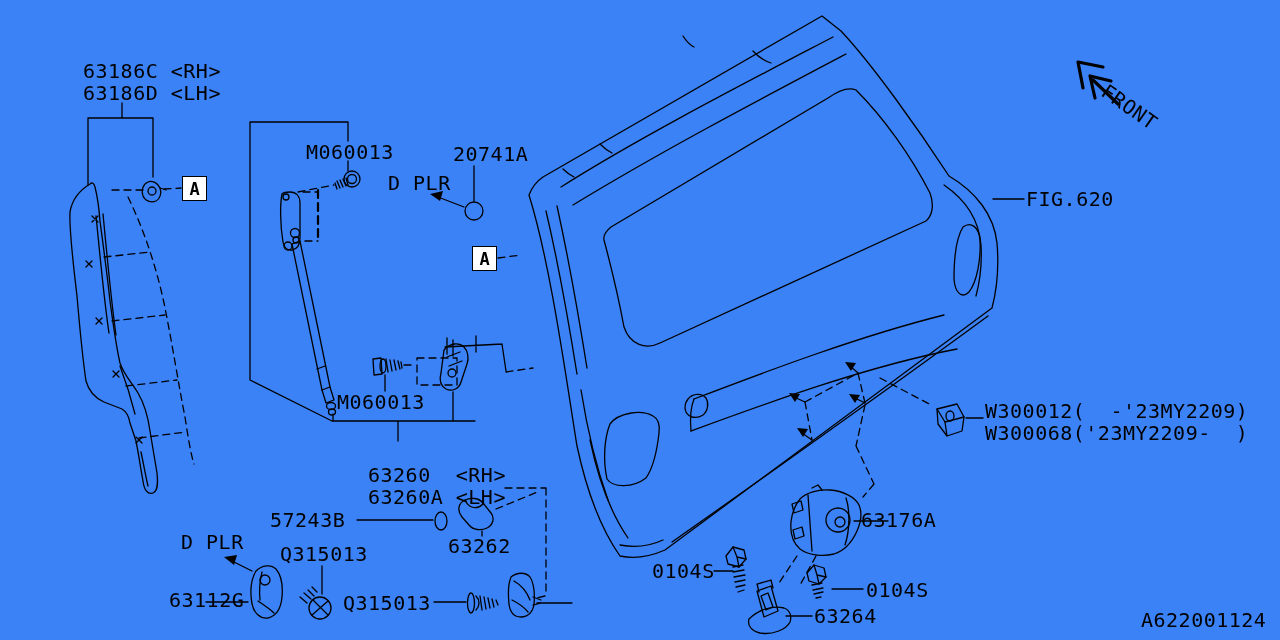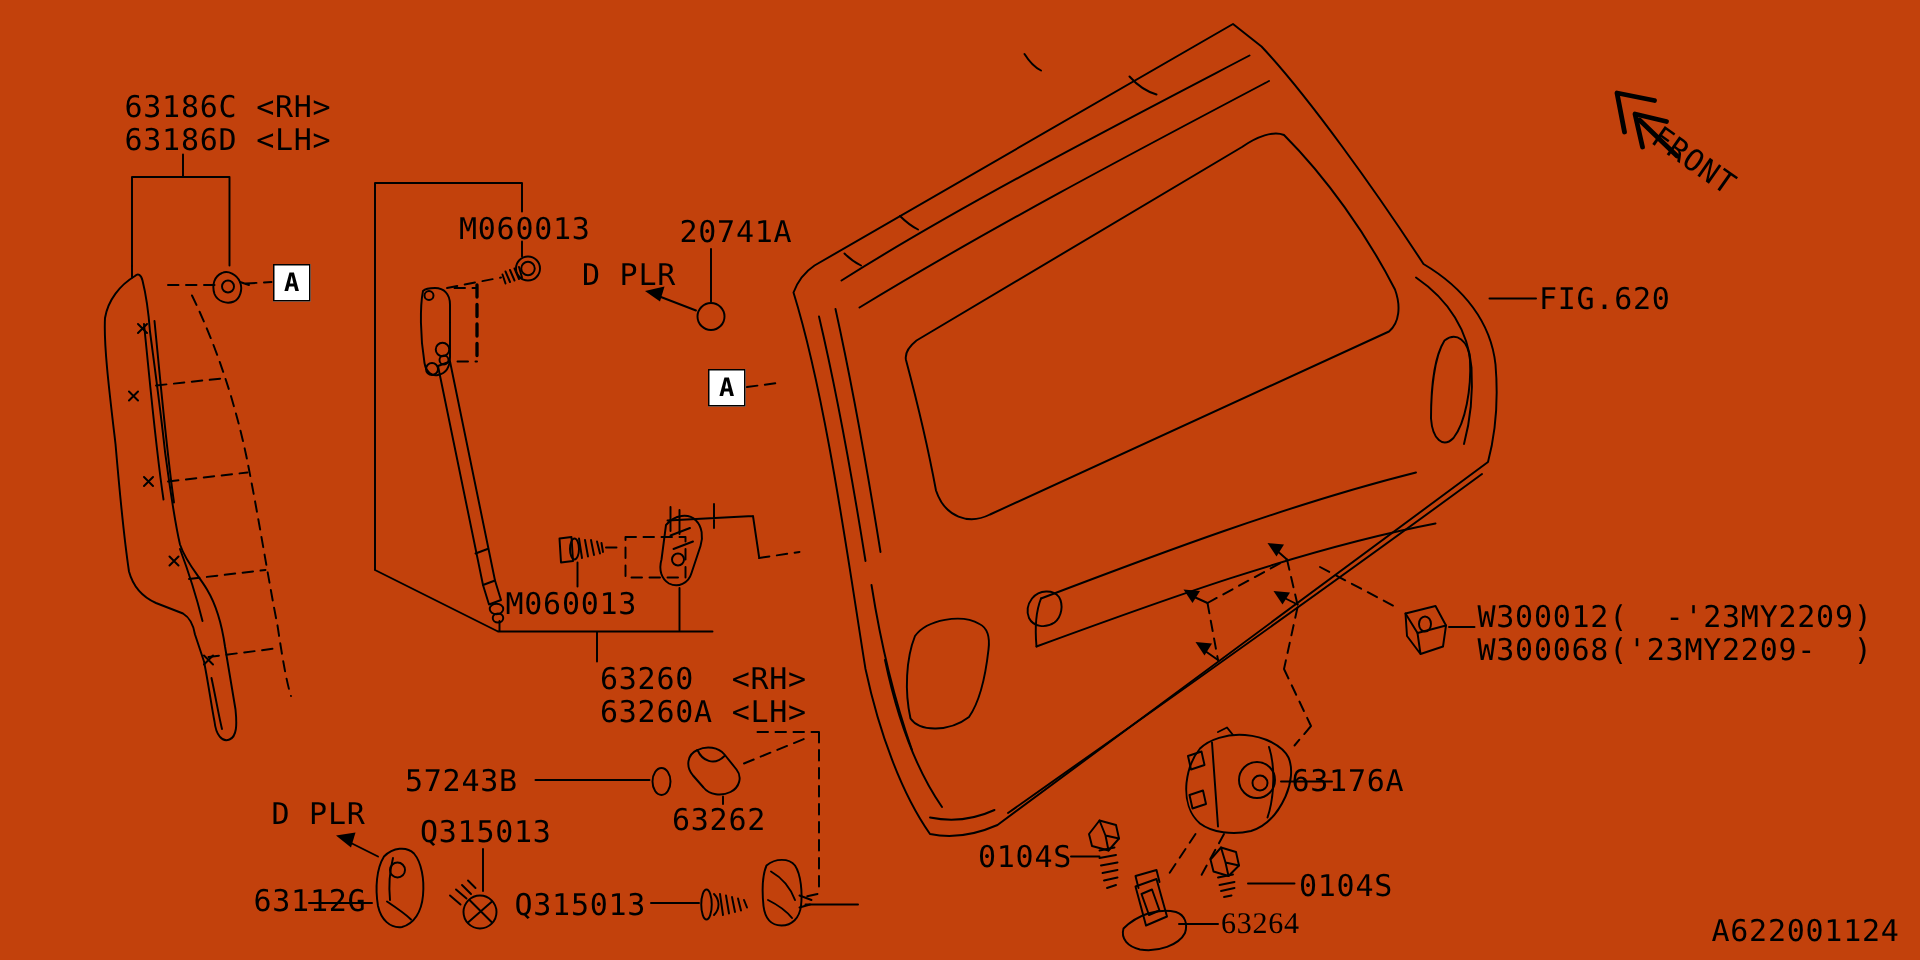--- a/index.html
+++ b/index.html
@@ -1,16 +1,16 @@
 <!DOCTYPE html>
 <html><head>
 <meta charset="utf-8">
 <style>
   html,body{margin:0;padding:0;background:#fff;}
-  .stage{position:relative;width:1280px;height:640px;background:#c2410c;overflow:hidden;
+  .stage{position:relative;width:1280px;height:640px;background:#3b82f6;overflow:hidden;
          font-family:"DejaVu Sans Mono",monospace;color:#000;}
   .stage svg{position:absolute;left:0;top:0;}
   #callout-layer,#marker-layer{position:absolute;left:0;top:0;width:100%;height:100%;pointer-events:none;}
   .callout{position:absolute;font-size:20px;line-height:22px;letter-spacing:.5px;white-space:pre;
            transform-origin:left top;color:#000;}
   .amarker{position:absolute;width:23px;height:23px;border:1.7px solid #000;background:#fff;
            display:flex;align-items:center;justify-content:center;font-size:17px;font-weight:bold;}
 </style>
 </head>
 <body>
@@ -221,30 +221,30 @@
 
   <div id="callout-layer">
       <div class="callout" style="left: 83px; top: 60px;"><div>63186C &lt;RH&gt;</div><div>63186D &lt;LH&gt;</div></div>
       <div class="callout" style="left: 306px; top: 141px;"><div>M060013</div></div>
       <div class="callout" style="left: 453px; top: 143px;"><div>20741A</div></div>
       <div class="callout" style="left: 388px; top: 172px;"><div>D PLR</div></div>
       <div class="callout" style="left: 1026px; top: 188px;"><div>FIG.620</div></div>
       <div class="callout" style="left: 1110px; top: 80px; transform: rotate(35deg);"><div>FRONT</div></div>
       <div class="callout" style="left: 985px; top: 400px;"><div>W300012(  -'23MY2209)</div><div>W300068('23MY2209-  )</div></div>
       <div class="callout" style="left: 337px; top: 391px;"><div>M060013</div></div>
-      <div class="callout" style="left: 368px; top: 441px; margin-left: 32px;"><div>63260  &lt;RH&gt;</div><div>63260A &lt;LH&gt;</div></div>
+      <div class="callout" style="left: 368px; top: 464px;"><div>63260  &lt;RH&gt;</div><div>63260A &lt;LH&gt;</div></div>
       <div class="callout" style="left: 270px; top: 509px;"><div>57243B</div></div>
       <div class="callout" style="left: 448px; top: 535px;"><div>63262</div></div>
       <div class="callout" style="left: 181px; top: 531px;"><div>D PLR</div></div>
       <div class="callout" style="left: 280px; top: 543px;"><div>Q315013</div></div>
       <div class="callout" style="left: 129px; top: 589px; margin-left: 40px;"><div>63112G</div></div>
       <div class="callout" style="left: 343px; top: 592px;"><div>Q315013</div></div>
       <div class="callout" style="left: 652px; top: 560px;"><div>0104S</div></div>
       <div class="callout" style="left: 866px; top: 579px;"><div>0104S</div></div>
-      <div class="callout" style="left: 814px; top: 605px; font-family: Liberation Serif, serif;"><div>63264</div></div>
+      <div class="callout" style="left: 814px; top: 605px;"><div>63264</div></div>
       <div class="callout" style="left: 861px; top: 509px;"><div>63176A</div></div>
       <div class="callout" style="left: 1141px; top: 609px;"><div>A622001124</div></div>
     </div>
   <div id="marker-layer">
       <div class="amarker" style="left: 182px; top: 176px;">A</div>
       <div class="amarker" style="left: 472px; top: 246px;">A</div>
     </div>
 </div>
 
 </body></html>

